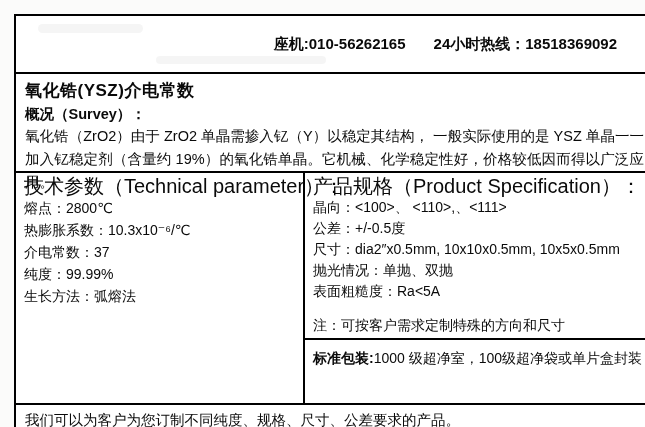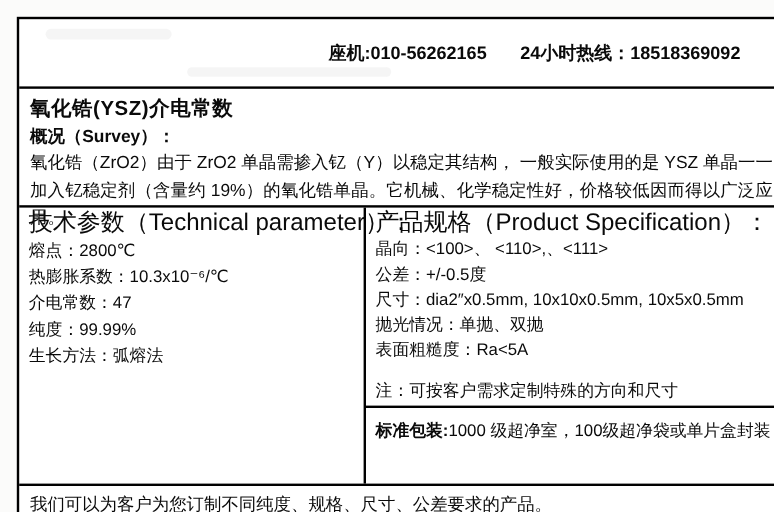--- a/index.html
+++ b/index.html
@@ -145,21 +145,21 @@
     <div class="survey-body">氧化锆（ZrO2）由于 ZrO2 单晶需掺入钇（Y）以稳定其结构， 一般实际使用的是 YSZ 单晶一一加入钇稳定剂（含量约 19%）的氧化锆单晶。它机械、化学稳定性好，价格较低因而得以广泛应用。</div>
   </div>
 
   <div class="row-columns">
 
     <div class="col-left">
       <div class="col-h">技术参数（Technical parameter）：</div>
       <div>
           <div class="param-item">熔点：2800℃</div>
           <div class="param-item">热膨胀系数：10.3x10⁻⁶/℃</div>
-          <div class="param-item">介电常数：47</div>
+          <div class="param-item">介电常数：37</div>
           <div class="param-item">纯度：99.99%</div>
           <div class="param-item">生长方法：弧熔法</div>
         </div>
     </div>
 
     <div class="col-right">
       <div class="spec-cell">
         <div class="col-h">产品规格（Product Specification）：</div>
         <div>
             <div class="spec-item">晶向：&lt;100&gt;、 &lt;110&gt;,、&lt;111&gt;</div>

